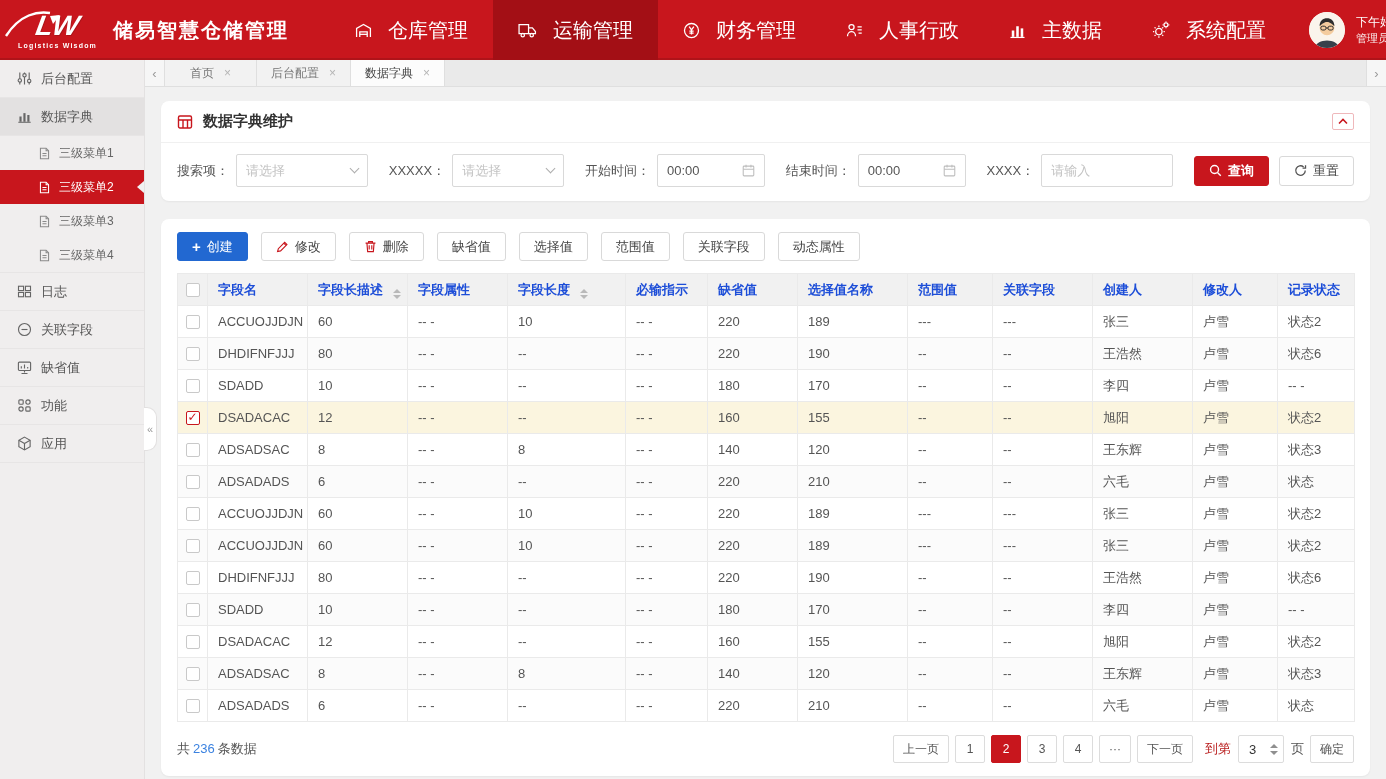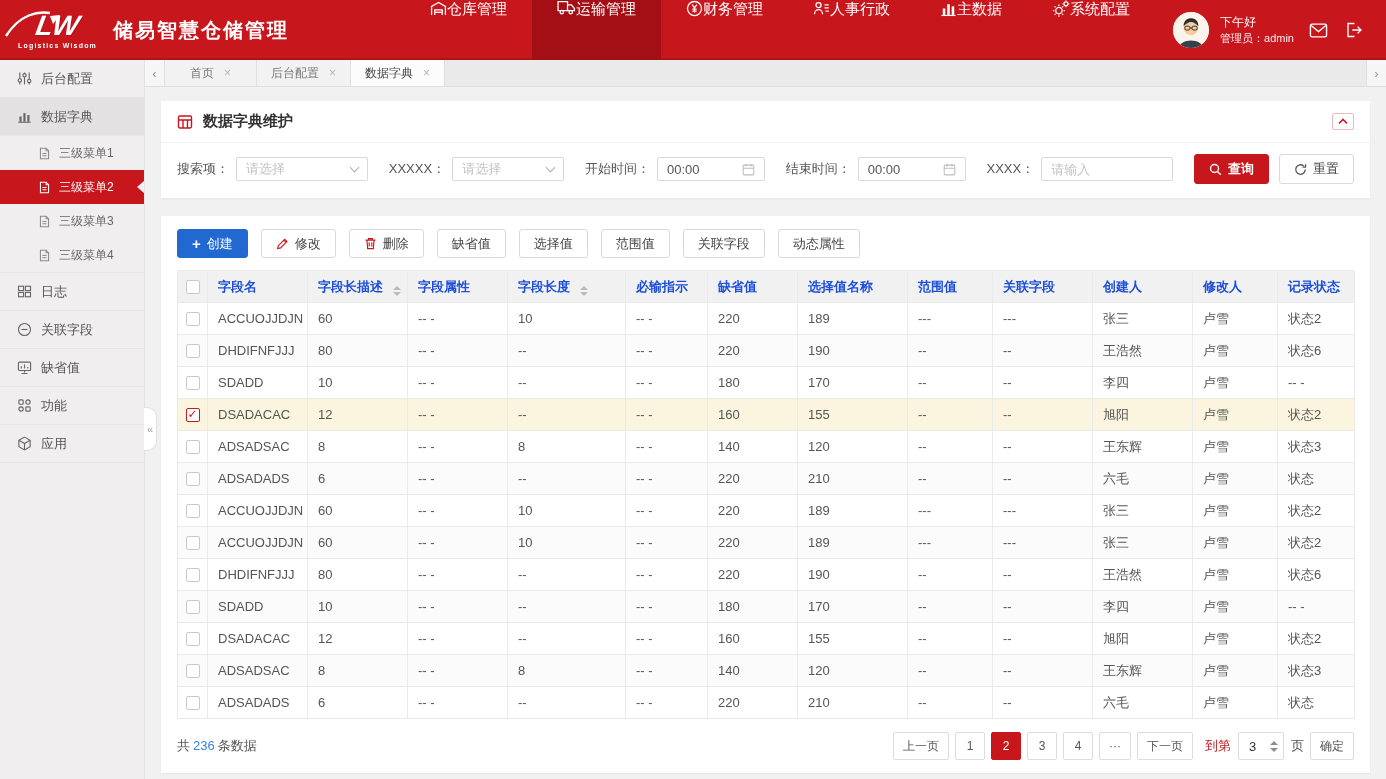--- a/index.html
+++ b/index.html
@@ -9,21 +9,21 @@
 
 
 .topbar{height:60px;background:#C8161D;display:flex;align-items:stretch;color:#fff;box-shadow:inset 0 -2px 0 rgba(0,0,0,.12)}
 .logo-area{display:flex;align-items:center;padding:0 18px;min-width:330px}
 .logo-mark{display:flex;flex-direction:column;align-items:center;margin-right:16px;position:relative}
 .logo-lw{font-style:italic;font-weight:bold;font-size:28px;line-height:1;letter-spacing:1px;transform:skewX(-10deg);text-shadow:1px 1px 0 rgba(0,0,0,.15)}
 .logo-swoosh{position:absolute;top:-4px;left:-14px}
 .logo-sub{font-size:7px;letter-spacing:1.2px;margin-top:2px;font-weight:bold}
 .app-title{font-size:20px;font-weight:bold;letter-spacing:2px}
 .topnav{display:flex;margin-left:auto}
-.nav-item{display:flex;align-items:flex-start;gap:0;padding:0 25px;font-size:15px;cursor:pointer;white-space:nowrap}
+.nav-item{display:flex;align-items:center;gap:16px;padding:0 25px;font-size:20px;cursor:pointer;white-space:nowrap}
 .nav-item.active{background:#A30F15}
 .user-area{display:flex;align-items:center;gap:11px;padding:8px 18px}
 .avatar{width:36px;height:36px;border-radius:50%;overflow:hidden;background:#FAF4EC;flex:none;cursor:pointer}
 .user-text{line-height:1.4;font-size:12px;white-space:nowrap}
 .user-text .role{font-size:11px;opacity:.92}
 .hdr-icon{width:26px;height:26px;display:flex;align-items:center;justify-content:center;cursor:pointer}
 
 
 .layout{display:flex;height:719px}
 .sidebar{width:145px;background:#F0EEEE;border-right:1px solid #E3E1E1;position:relative;flex:none}
@@ -40,29 +40,29 @@
 
 .tabbar{height:27px;background:#EAEAEA;display:flex;align-items:stretch;border-bottom:1px solid #DFDFDF}
 .tab-scroll{width:20px;display:flex;align-items:center;justify-content:center;background:#F6F6F6;border-right:1px solid #DFDFDF;color:#999;cursor:pointer;font-size:13px}
 .tab-scroll.right{margin-left:auto;border-right:none;border-left:1px solid #DFDFDF}
 .tab{display:flex;align-items:center;gap:10px;padding:0 14px;min-width:92px;justify-content:center;font-size:12px;color:#777;background:#F2F2F2;border-right:1px solid #DFDFDF;cursor:pointer}
 .tab.active{background:#FCFCFC;color:#444}
 .tab-close{color:#B5B5B5;font-size:12px;cursor:pointer;line-height:1}
 
 
 .content{padding:14px 16px;flex:1;overflow:hidden}
-.panel{background:#fff;border-radius:0;box-shadow:0 1px 2px rgba(0,0,0,.05)}
+.panel{background:#fff;border-radius:8px;box-shadow:0 1px 2px rgba(0,0,0,.05)}
 .panel-title{height:42px;display:flex;align-items:center;gap:10px;padding:0 16px;border-bottom:1px solid #F0F0F0}
 .panel-title .ttl{font-size:15px;font-weight:bold;color:#333;flex:1}
 .panel-collapse{width:22px;height:17px;border:1px solid #EFB8BB;border-radius:2px;display:flex;align-items:center;justify-content:center;cursor:pointer;background:#fff}
 
 .filter-row{display:flex;justify-content:space-between;align-items:center;padding:11px 16px 14px}
 .fgroup{display:flex;align-items:center;gap:7px}
 .flabel{color:#555;white-space:nowrap}
-.fbox{height:24px;border:1px solid #D9D9D9;border-radius:2px;background:#fff;display:flex;align-items:center;gap:6px;padding:0 9px;cursor:pointer}
+.fbox{height:33px;border:1px solid #D9D9D9;border-radius:2px;background:#fff;display:flex;align-items:center;gap:6px;padding:0 9px;cursor:pointer}
 .fbox .ph{color:#C3C3C3;flex:1}
 .fbox .val{color:#555;flex:1}
 .caret{width:7px;height:7px;border-right:1.4px solid #ADADAD;border-bottom:1.4px solid #ADADAD;transform:rotate(45deg);margin-top:-4px;flex:none}
 .fbox input{border:none;outline:none;width:100%;font:inherit;color:#555;background:transparent}
 .fbox input::placeholder{color:#C3C3C3}
 .btn{height:30px;display:inline-flex;align-items:center;justify-content:center;gap:6px;padding:0 14px;border:1px solid #D9D9D9;border-radius:3px;background:#fff;color:#444;cursor:pointer;font-size:13px;white-space:nowrap}
 .btn.red{background:#C8161D;border-color:#C8161D;color:#fff;font-weight:bold}
 .btn.blue{background:#2268D1;border-color:#2268D1;color:#fff}
 .btn .plus{font-size:15px;font-weight:bold;line-height:1}
 .btn-gap{display:flex;gap:10px}

